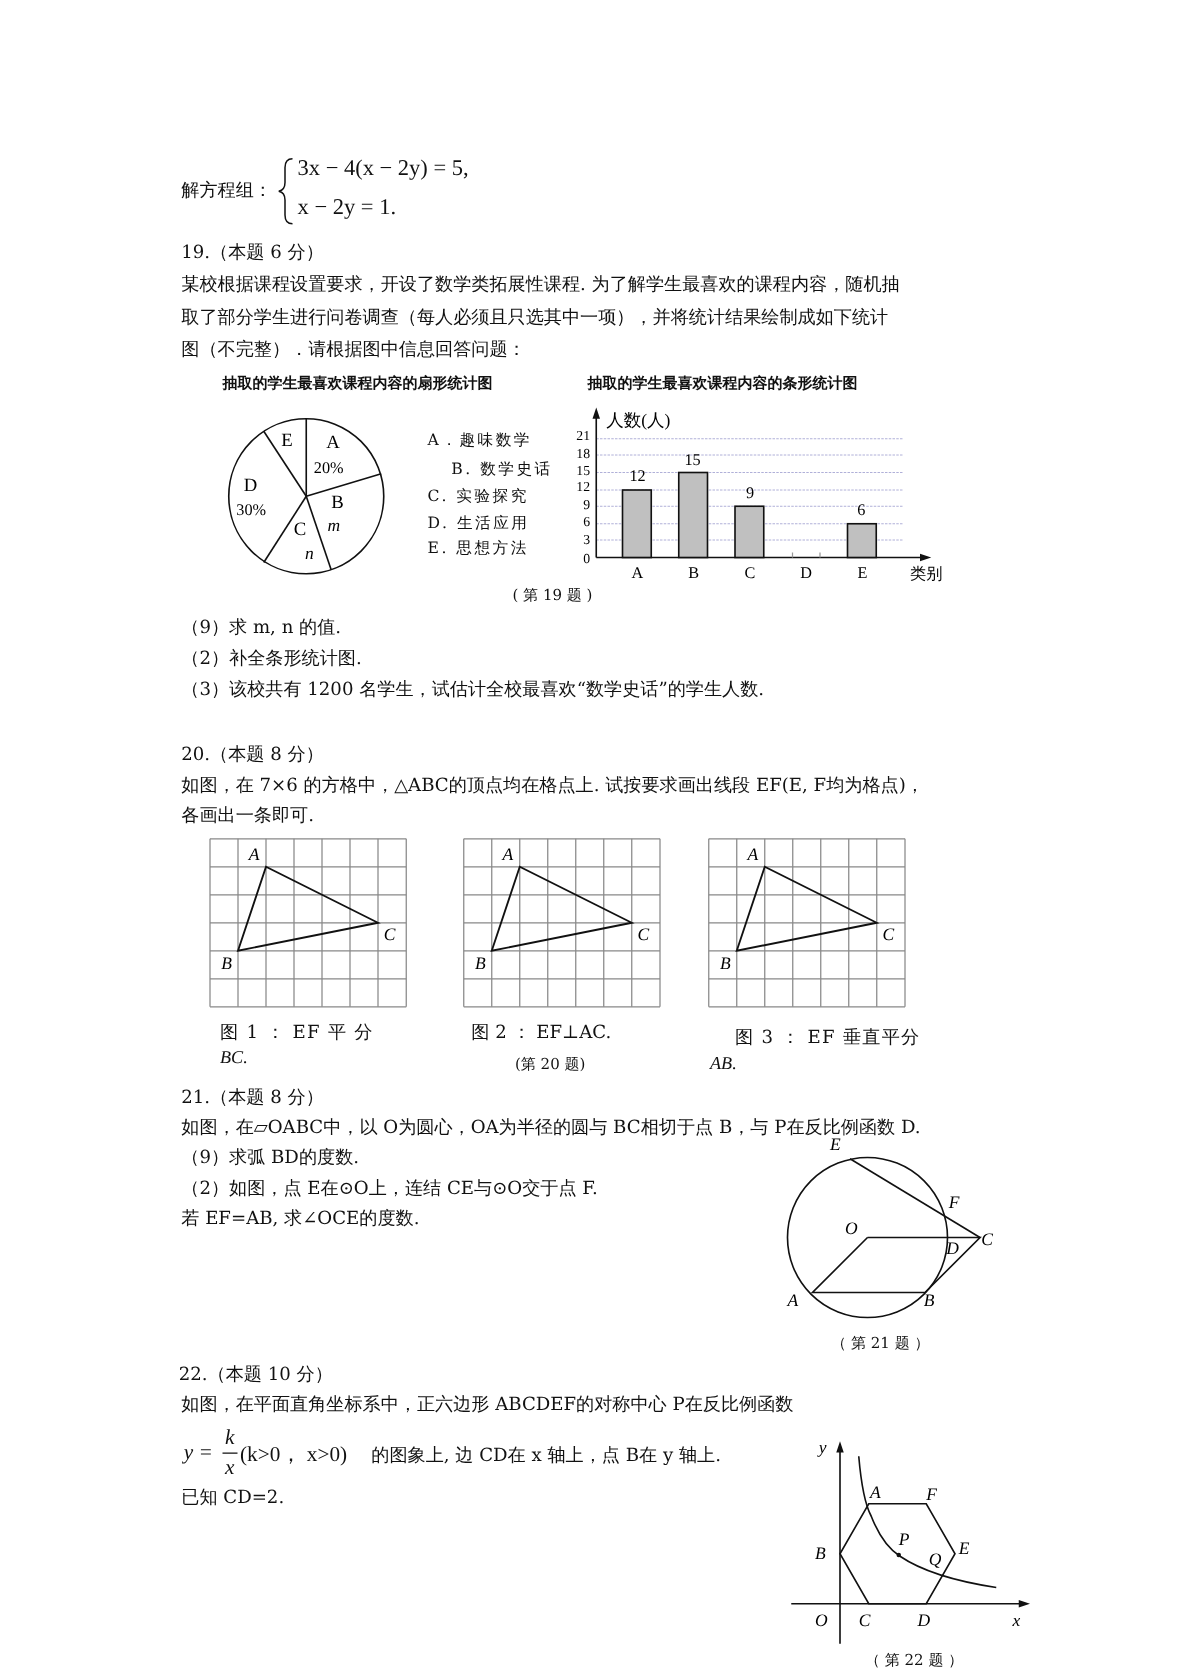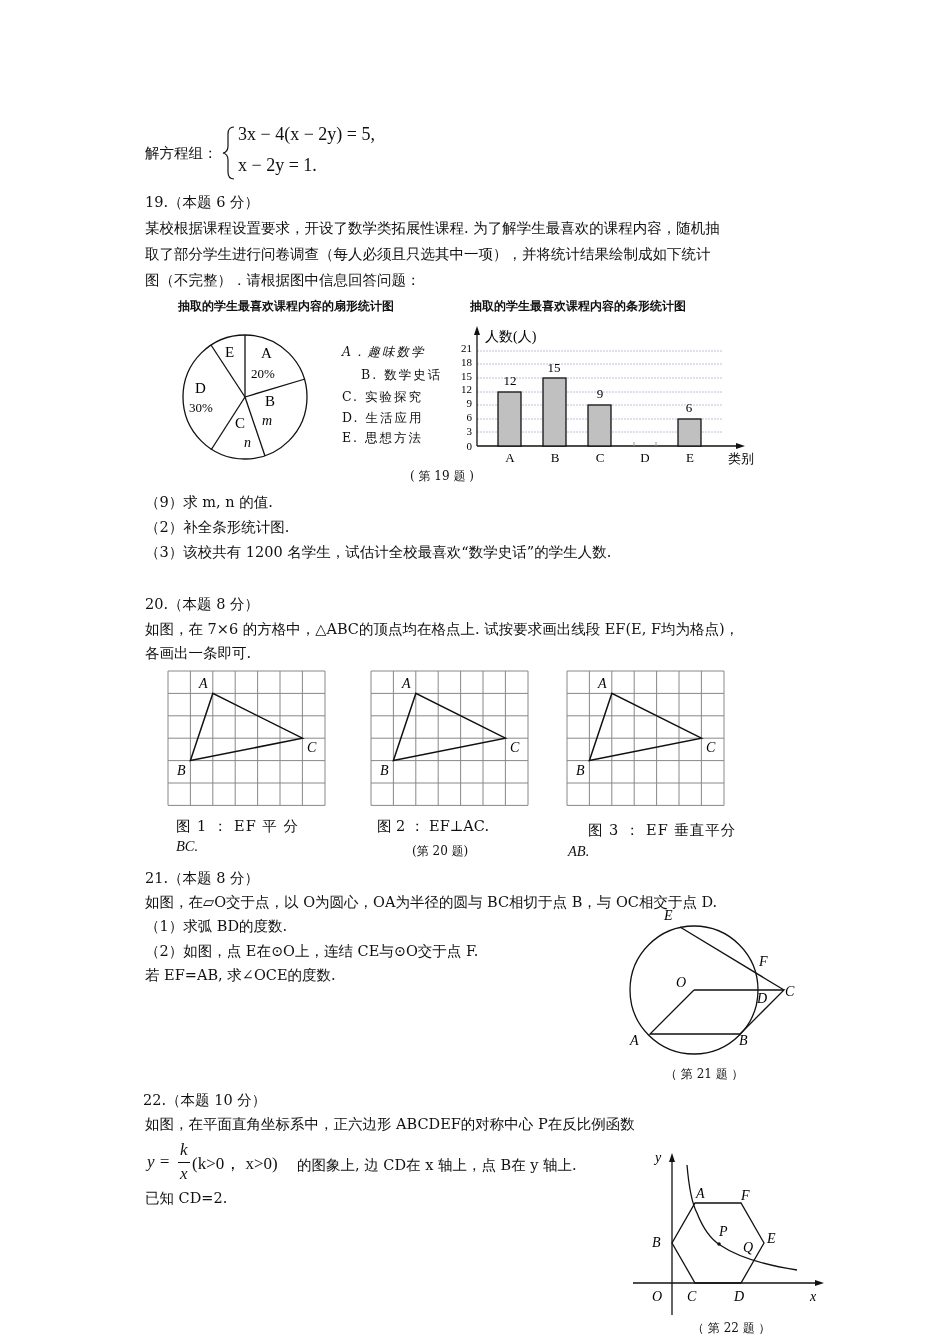--- a/index.html
+++ b/index.html
@@ -44,21 +44,21 @@
   <text x="251" y="378" font-size="13">20%</text>
   <text x="265" y="406" font-size="15">B</text>
   <text x="262" y="425" font-size="14" font-style="italic">m</text>
   <text x="235" y="428" font-size="15">C</text>
   <text x="244" y="447" font-size="14" font-style="italic">n</text>
   <text x="195" y="393" font-size="15">D</text>
   <text x="189" y="412" font-size="13">30%</text>
   <text x="225" y="357" font-size="15">E</text>
 </svg>
 
-<div class="abs legend" style="left:342px;top:344px;font-style:italic;">A．趣味数学</div>
+<div class="abs legend" style="left:342px;top:344px;">A．趣味数学</div>
 <div class="abs legend" style="left:342px;top:367px;margin-left:19px;">B. 数学史话</div>
 <div class="abs legend" style="left:342px;top:389px;">C. 实验探究</div>
 <div class="abs legend" style="left:342px;top:410px;">D. 生活应用</div>
 <div class="abs legend" style="left:342px;top:430px;">E. 思想方法</div>
 
 <svg style="left:0;top:0;" width="950" height="500">
   <g stroke="#b0b0d8" stroke-width="0.8" stroke-dasharray="2,1">
     <line x1="477" y1="432" x2="723" y2="432"></line>
     <line x1="477" y1="419" x2="723" y2="419"></line>
     <line x1="477" y1="405" x2="723" y2="405"></line>
@@ -155,22 +155,22 @@
 </svg>
 
 <div class="abs t" style="left:176px;top:816px;letter-spacing:1px;">图 1 ： EF 平 分</div>
 <div class="abs t i" style="left:176px;top:836px;">BC.</div>
 <div class="abs t" style="left:377px;top:816px;">图 2 ： EF⊥AC.</div>
 <div class="abs cap" style="left:412px;top:843px;">(第 20 题)</div>
 <div class="abs t" style="left:568px;top:820px;letter-spacing:1px;margin-left:20px;">图 3 ： EF 垂直平分</div>
 <div class="abs t i" style="left:568px;top:841px;">AB.</div>
 
 <div class="abs t" style="left:145px;top:868px;">21.（本题 8 分）</div>
-<div class="abs t" style="left:145px;top:892px;">如图，在▱O交于点，以 O为圆心，OA为半径的圆与 BC相切于点 B，与 OC相交于点 D.</div>
-<div class="abs t" style="left:145px;top:916px;">（1）求弧 BD的度数.</div>
+<div class="abs t" style="left:145px;top:892px;">如图，在▱OABC中，以 O为圆心，OA为半径的圆与 BC相切于点 B，与 P在反比例函数 D.</div>
+<div class="abs t" style="left:145px;top:916px;">（9）求弧 BD的度数.</div>
 <div class="abs t" style="left:145px;top:941px;">（2）如图，点 E在⊙O上，连结 CE与⊙O交于点 F.</div>
 <div class="abs t" style="left:145px;top:965px;">若 EF=AB, 求∠OCE的度数.</div>
 
 <svg style="left:0;top:0;" width="950" height="1100">
   <circle cx="694" cy="990" r="64" fill="none" stroke="#111" stroke-width="1.3"></circle>
   <polyline points="694,990 784,990 740,1034 650,1034 694,990" fill="none" stroke="#111" stroke-width="1.3"></polyline>
   <line x1="680" y1="927" x2="784" y2="990" stroke="#111" stroke-width="1.3"></line>
   <g font-size="14" font-style="italic">
     <text x="664" y="920">E</text>
     <text x="759" y="966">F</text>

